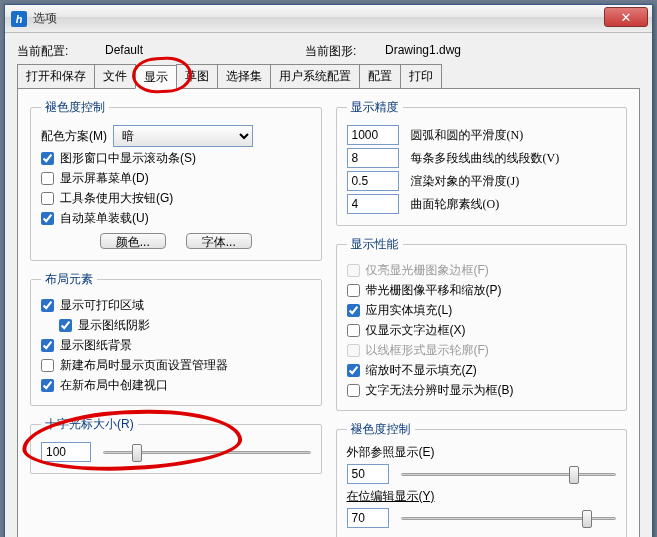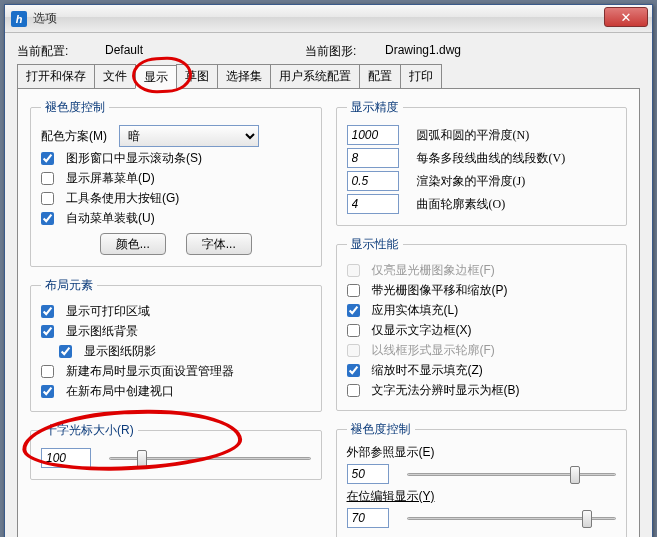--- a/index.html
+++ b/index.html
@@ -13,26 +13,26 @@
 .inforow { display:flex; margin:4px 0 4px; font-size:12px; }
 .inforow .lbl { width:88px; }
 .inforow .val { width:200px; }
 .tabs { display:flex; border-bottom:1px solid #8a8a8a; margin-top:0; position:relative; }
 .tab { padding:3px 8px 2px; border:1px solid #8a8a8a; border-bottom:none; background:#f0f0f0; margin-right:-1px; cursor:pointer; position:relative; top:0; }
 .tab.active { background:#fbfbfb; top:1px; border-bottom:1px solid #fbfbfb; }
 .panel { border:1px solid #8a8a8a; border-top:none; background:#fbfbfb; padding:10px 12px 12px; display:flex; gap:14px; }
 .col { flex:1; min-width:0; }
 fieldset { border:1px solid #c8c8c8; border-radius:2px; margin:0 0 10px; padding:6px 10px 8px; }
 legend { padding:0 4px; color:#0a3a7a; }
-.row { display:flex; align-items:center; margin:3px 0; gap:12px; }
+.row { display:flex; align-items:center; margin:3px 0; gap:6px; }
 .row label { white-space:nowrap; }
 input[type=checkbox]{ width:13px; height:13px; accent-color:#2a72c8; margin:0; }
-input[type=text]{ height:20px; padding:1px 4px; border:1px solid #7a9ac8; background:#fff;font-style:italic; }
+input[type=text]{ height:20px; padding:1px 4px; border:1px solid #7a9ac8; background:#fff; }
 select { height:22px; border:1px solid #7a9ac8; background:linear-gradient(#fefefe,#e6e6e6); min-width:140px; padding:1px 4px; }
-button.btn { height:22px; min-width:66px; border:1px solid #8a8a8a; background:linear-gradient(#fafafa,#e2e2e2); border-radius:4px; padding:0 8px; cursor:pointer; }
+button.btn { height:16px; min-width:66px; border:1px solid #8a8a8a; background:linear-gradient(#fafafa,#e2e2e2); border-radius:4px; padding:0 8px; cursor:pointer; }
 .precision .row input[type=text]{ width:52px; text-align:left; }
 .precision .row span { margin-left:6px;font-family:Liberation Serif, serif; }
 .disabled { color:#9a9a9a; }
 .slider { flex:1; position:relative; height:18px; margin-left:6px; }
 .slider .track { position:absolute; left:0; right:0; top:8px; height:3px; background:#d0d0d0; border:1px solid #a0a0a0; border-radius:2px; }
 .slider .thumb { position:absolute; top:1px; width:10px; height:18px; background:linear-gradient(#fafafa,#d6d6d6); border:1px solid #7a7a7a; border-radius:2px; }
 .ann { position:absolute; pointer-events:none; }
 .tab-ann { left:128px; top:53px; width:60px; height:36px; border:3px solid #d00; border-radius:50%/60%; transform:rotate(-2deg); }
 .cross-ann1 { left:18px; top:406px; width:220px; height:60px; border:4px solid #d00; border-radius:48% 52% 50% 50% / 58% 60% 42% 44%; transform:rotate(-3deg);}
 .outer { position:relative; }
@@ -92,27 +92,27 @@
             <button class="btn">颜色...</button>
             <button class="btn">字体...</button>
           </div>
         </fieldset>
         <fieldset>
           <legend>布局元素</legend>
           <div class="row">
                 <input type="checkbox" checked="" style="">
                 <label>显示可打印区域</label>
               </div>
+          <div class="row" style="margin-left:18px;">
+                <input type="checkbox" checked="" style="">
+                <label>显示图纸阴影</label>
+              </div>
           <div class="row">
                 <input type="checkbox" checked="" style="">
                 <label>显示图纸背景</label>
-              </div>
-          <div class="row" style="margin-left:18px;">
-                <input type="checkbox" checked="" style="">
-                <label>显示图纸阴影</label>
               </div>
           <div class="row">
                 <input type="checkbox" style="">
                 <label>新建布局时显示页面设置管理器</label>
               </div>
           <div class="row">
                 <input type="checkbox" checked="" style="">
                 <label>在新布局中创建视口</label>
               </div>
         </fieldset>

